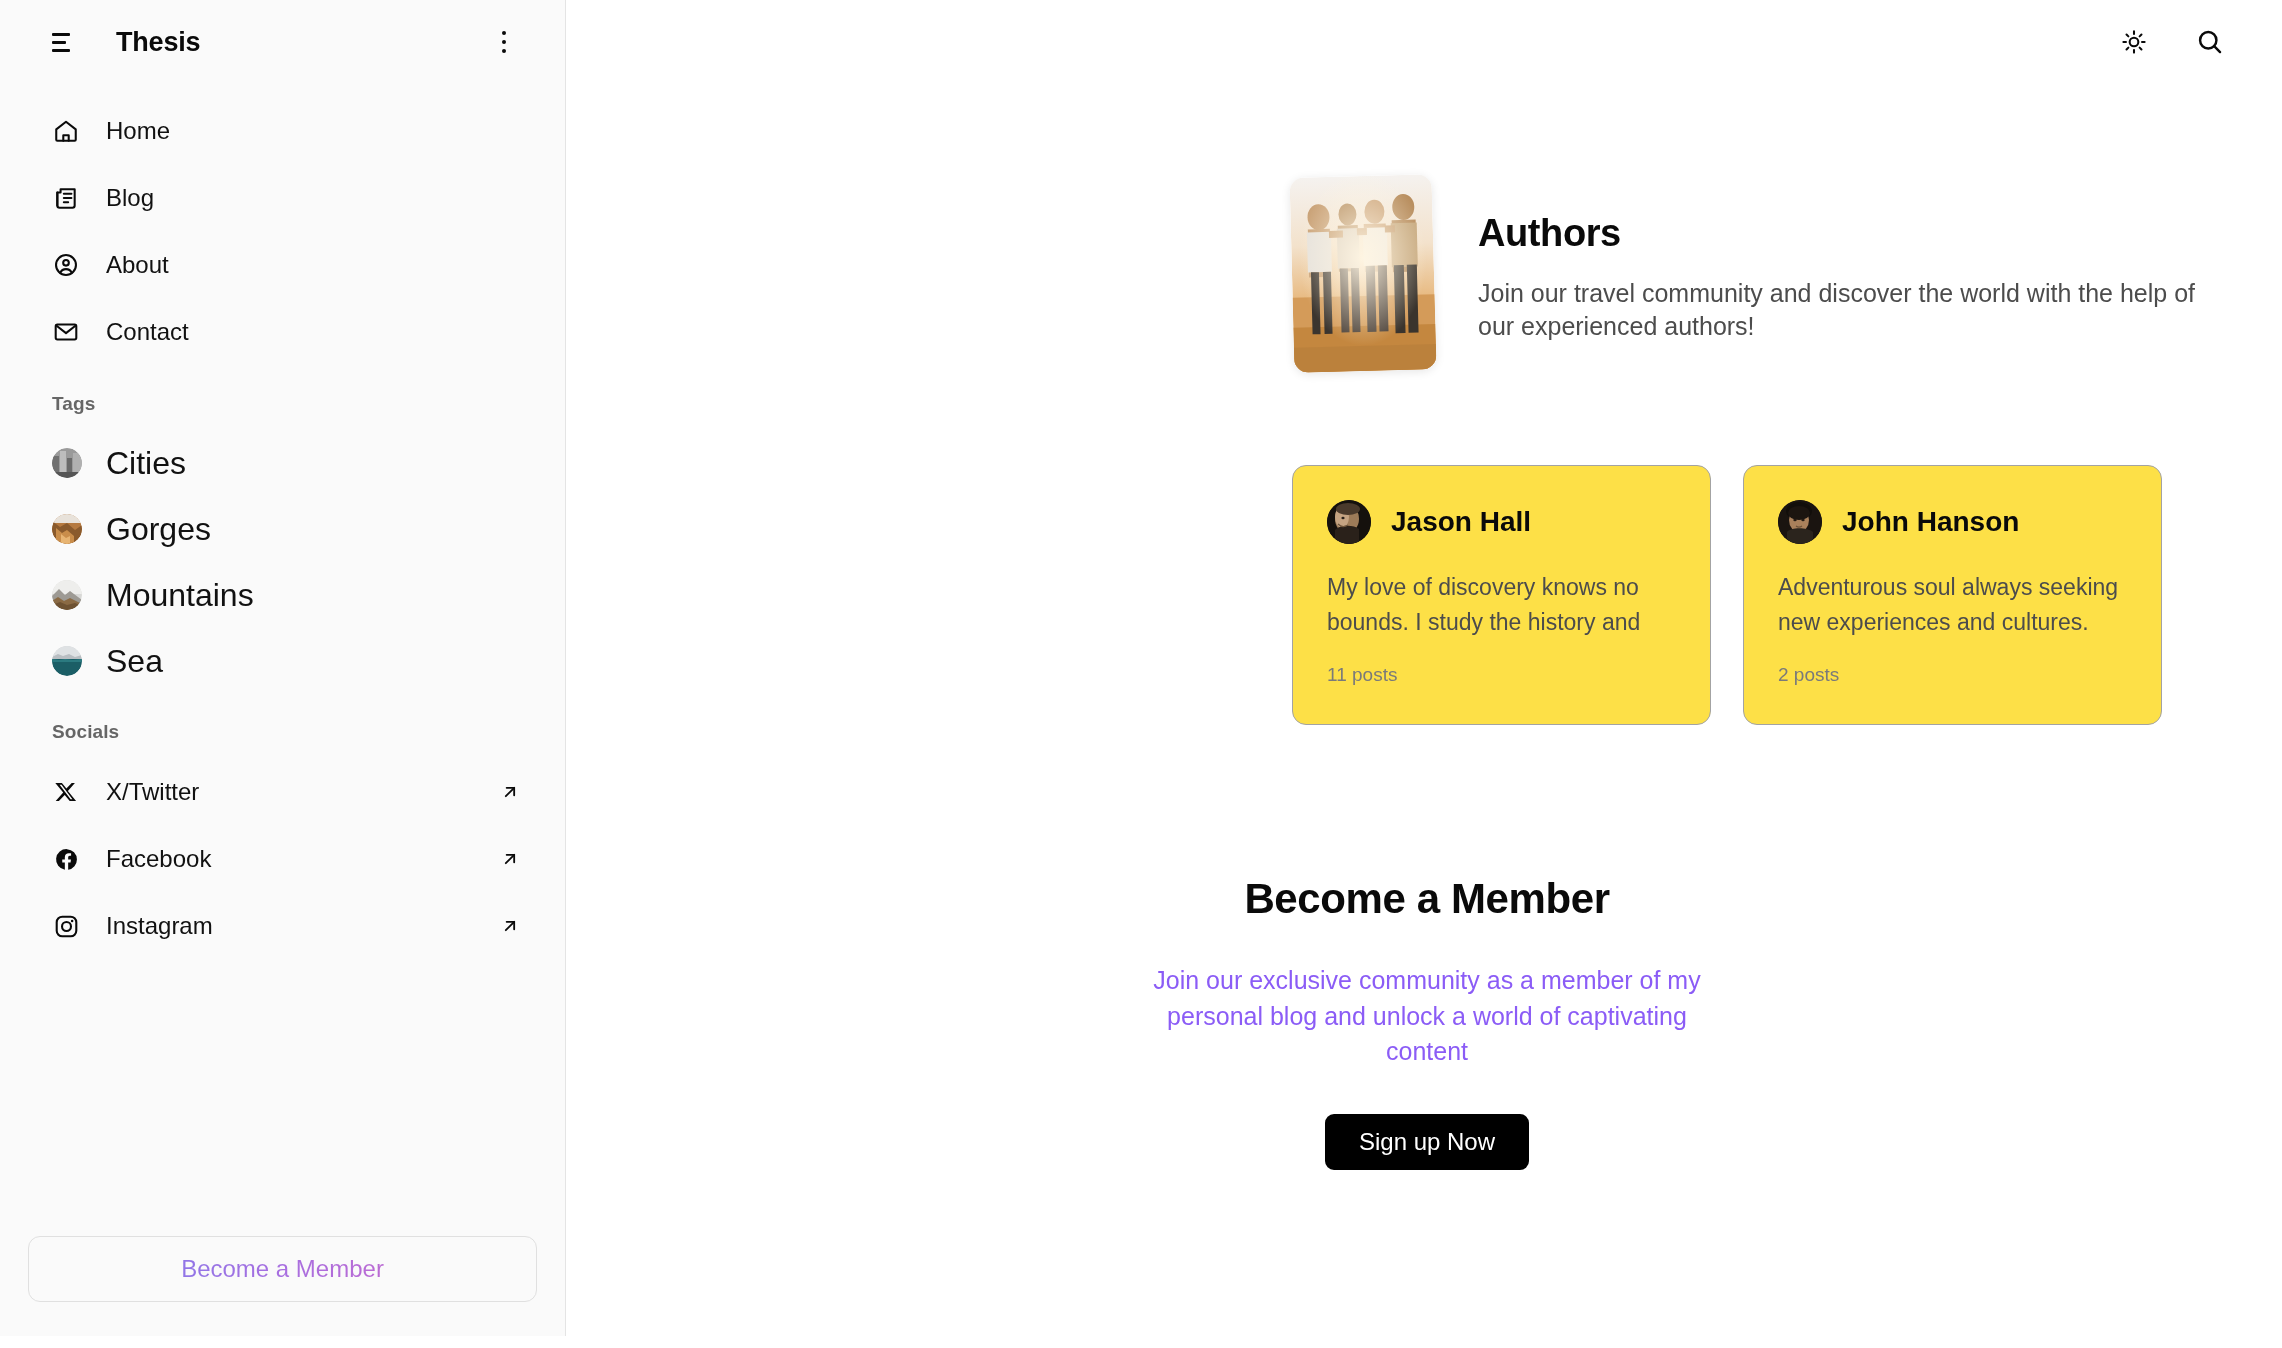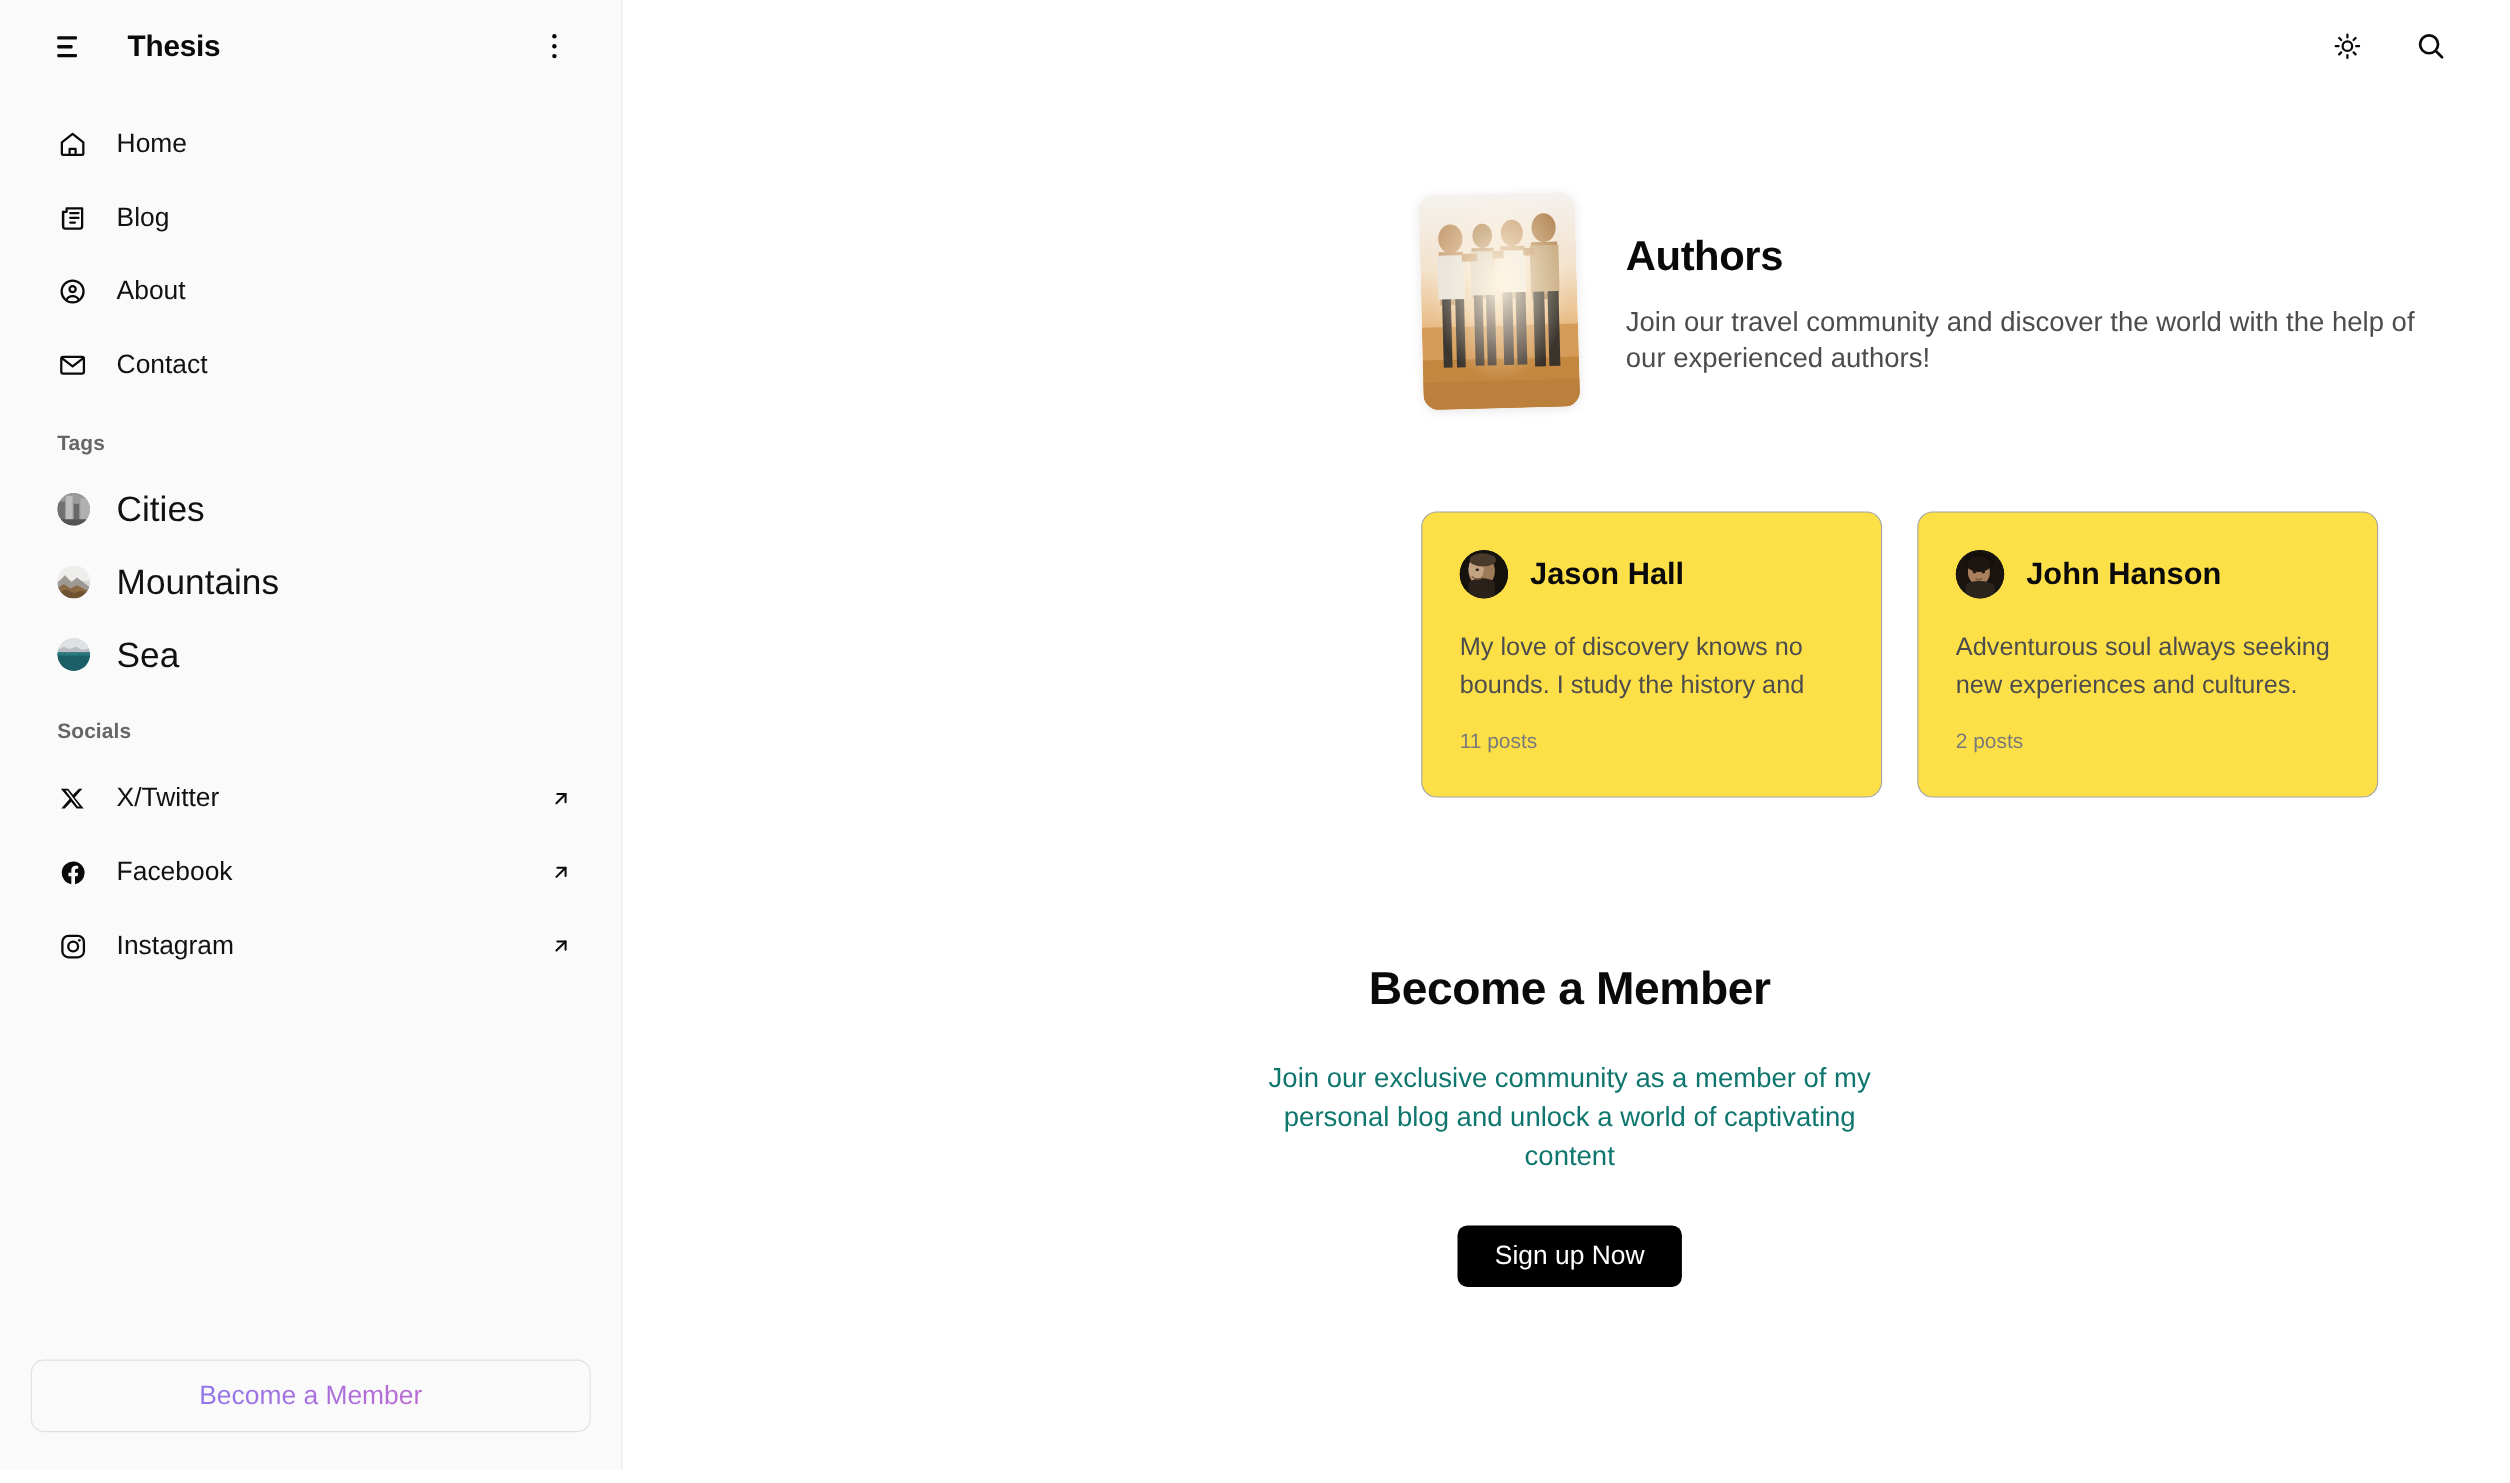--- a/index.html
+++ b/index.html
@@ -361,21 +361,21 @@
   .cta-title {
     font-size: 42px;
     font-weight: 700;
     color: #0a0a0a;
     letter-spacing: -0.4px;
     margin-bottom: 40px;
   }
   .cta-sub {
     font-size: 25px;
     line-height: 1.42;
-    color: #0f766e;
+    color: #8b5cf6;
     max-width: 700px;
     margin: 0 auto 44px auto;
   }
   .cta-btn {
     display: inline-flex;
     align-items: center;
     justify-content: center;
     height: 56px;
     padding: 0 34px;
     background: #000000;
@@ -482,20 +482,39 @@
               <rect x="8" y="3" width="6" height="27" fill="#bdbdbd"></rect>
               <rect x="15" y="10" width="5" height="20" fill="#6a6a6a"></rect>
               <rect x="21" y="5" width="9" height="25" fill="#b0b0b0"></rect>
               <rect x="0" y="24" width="30" height="6" fill="#555555"></rect>
             </g>
           </svg>
         </span>
         <span class="tag-label">Cities</span>
       </a>
 
+      <a class="tag-item">
+        <span class="tag-thumb">
+          <svg viewBox="0 0 30 30">
+            <defs>
+                <clipPath id="c2">
+                  <circle cx="15" cy="15" r="15"></circle>
+                </clipPath>
+              </defs>
+            <g clip-path="url(#c2)">
+              <rect width="30" height="30" fill="#b5793f"></rect>
+              <path d="M0 0h30v9H0z" fill="#e8e2da"></path>
+              <path d="M0 7l8 6 7-4 8 7 7-5v19H0z" fill="#8a5a2c"></path>
+              <path d="M4 14l6 5 5-3 7 6v8H4z" fill="#c98d4a"></path>
+              <path d="M9 20l5 4 4-2v8H9z" fill="#e7b472"></path>
+            </g>
+          </svg>
+        </span>
+        <span class="tag-label">Gorges</span>
+      </a>
 
       <a class="tag-item">
         <span class="tag-thumb">
           <svg viewBox="0 0 30 30">
             <defs>
                 <clipPath id="c3">
                   <circle cx="15" cy="15" r="15"></circle>
                 </clipPath>
               </defs>
             <g clip-path="url(#c3)">

